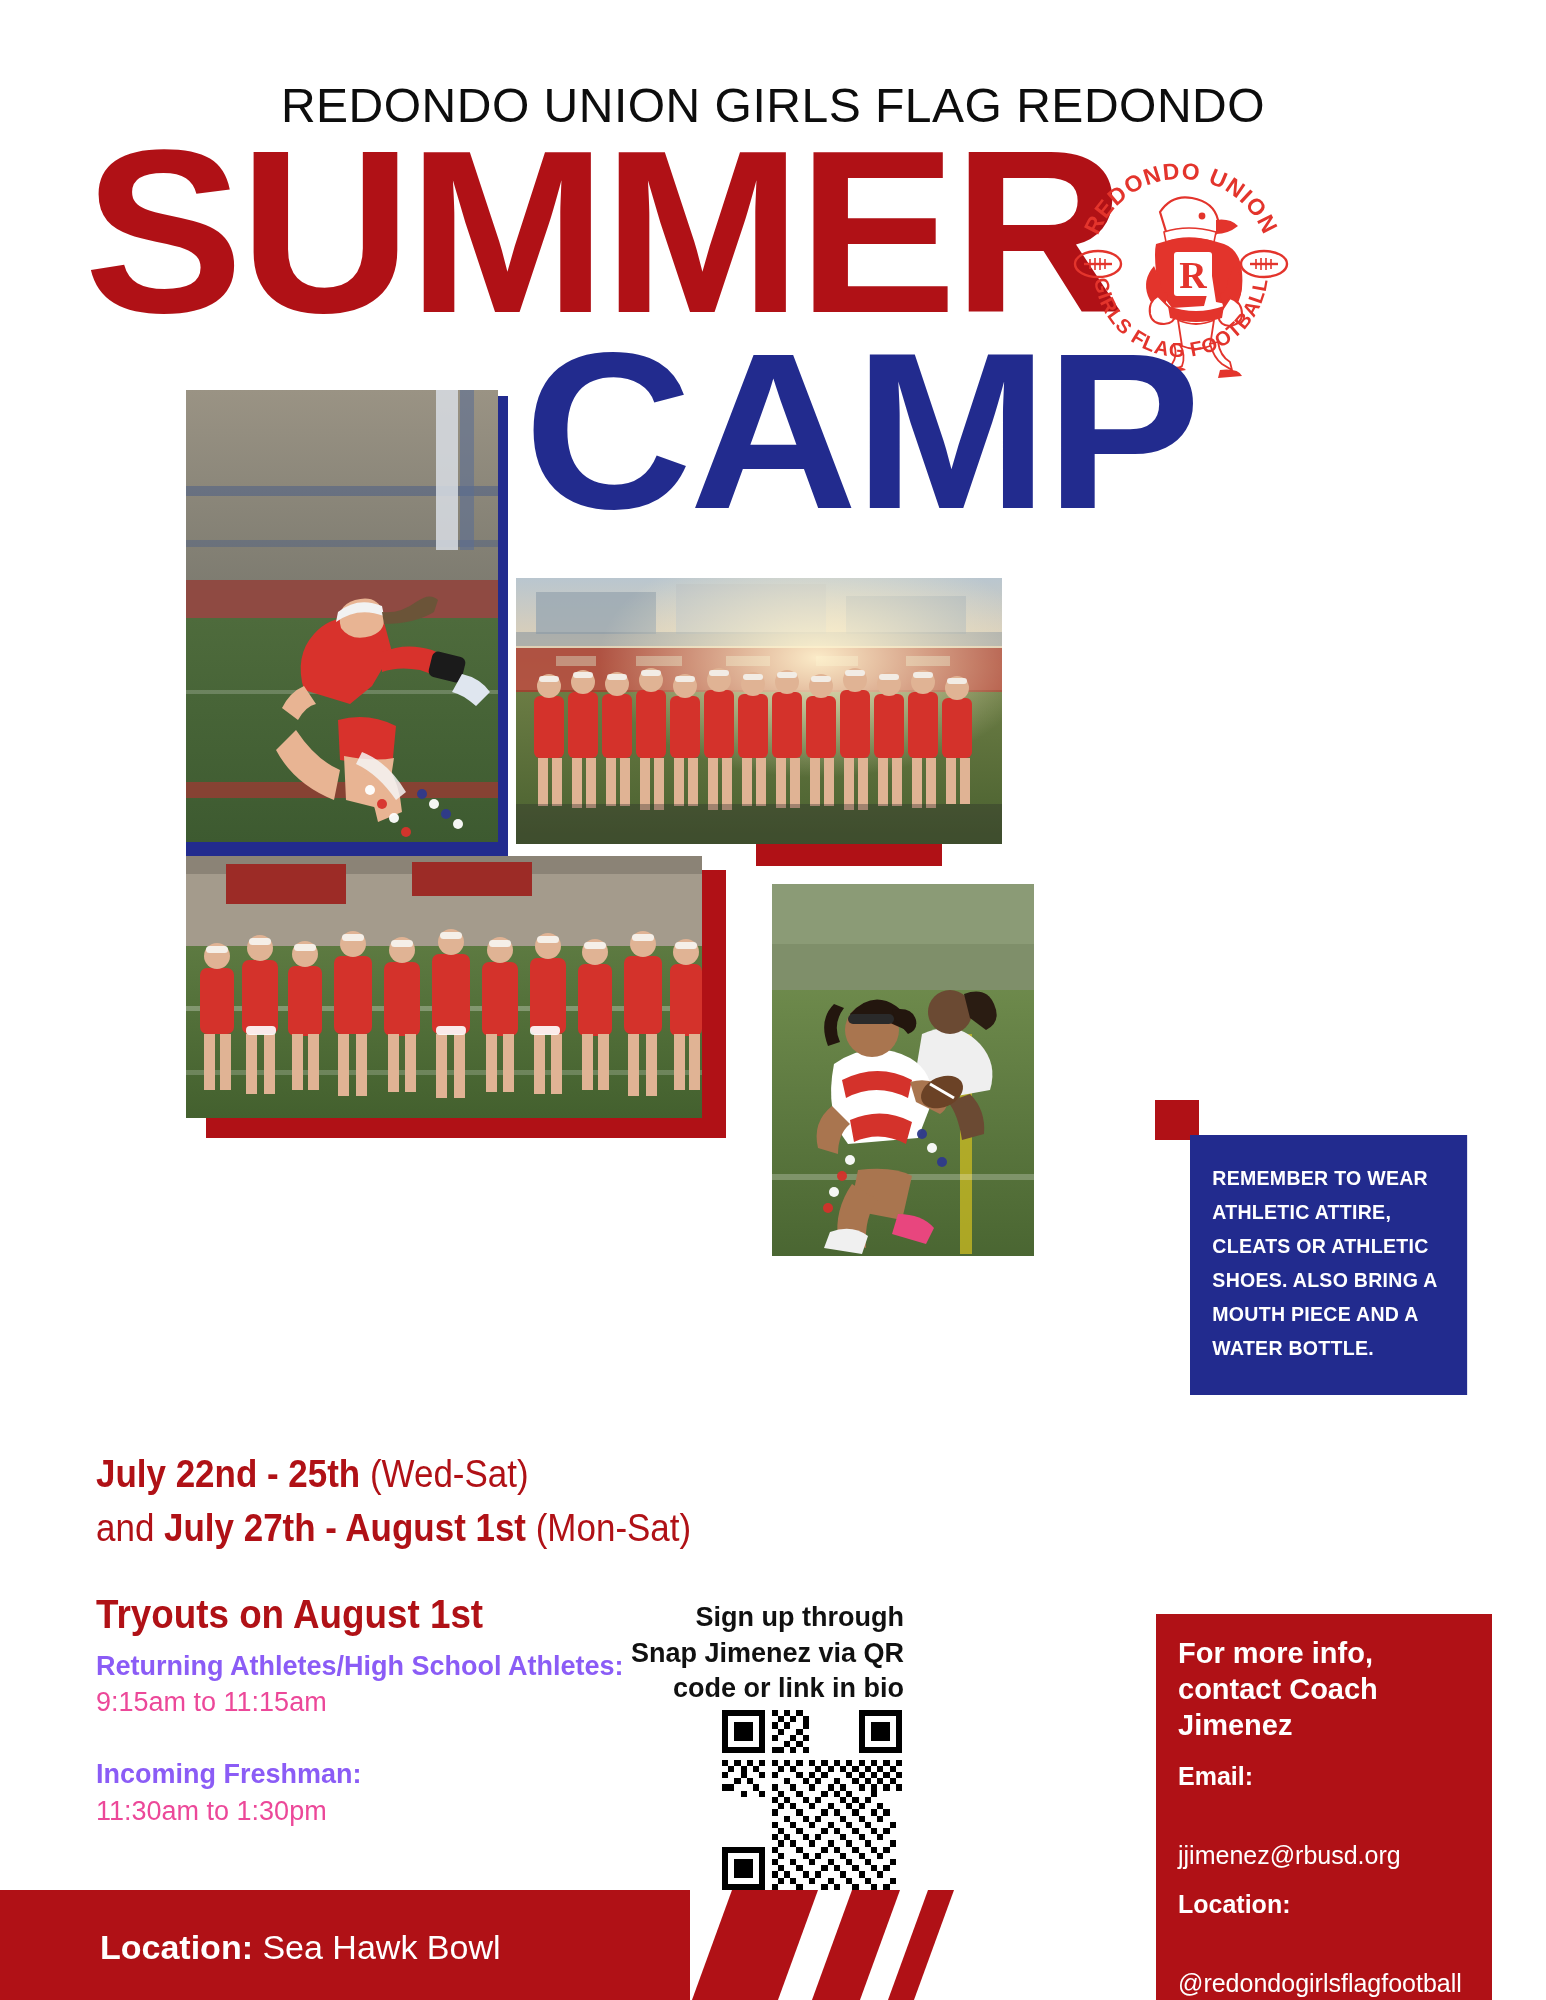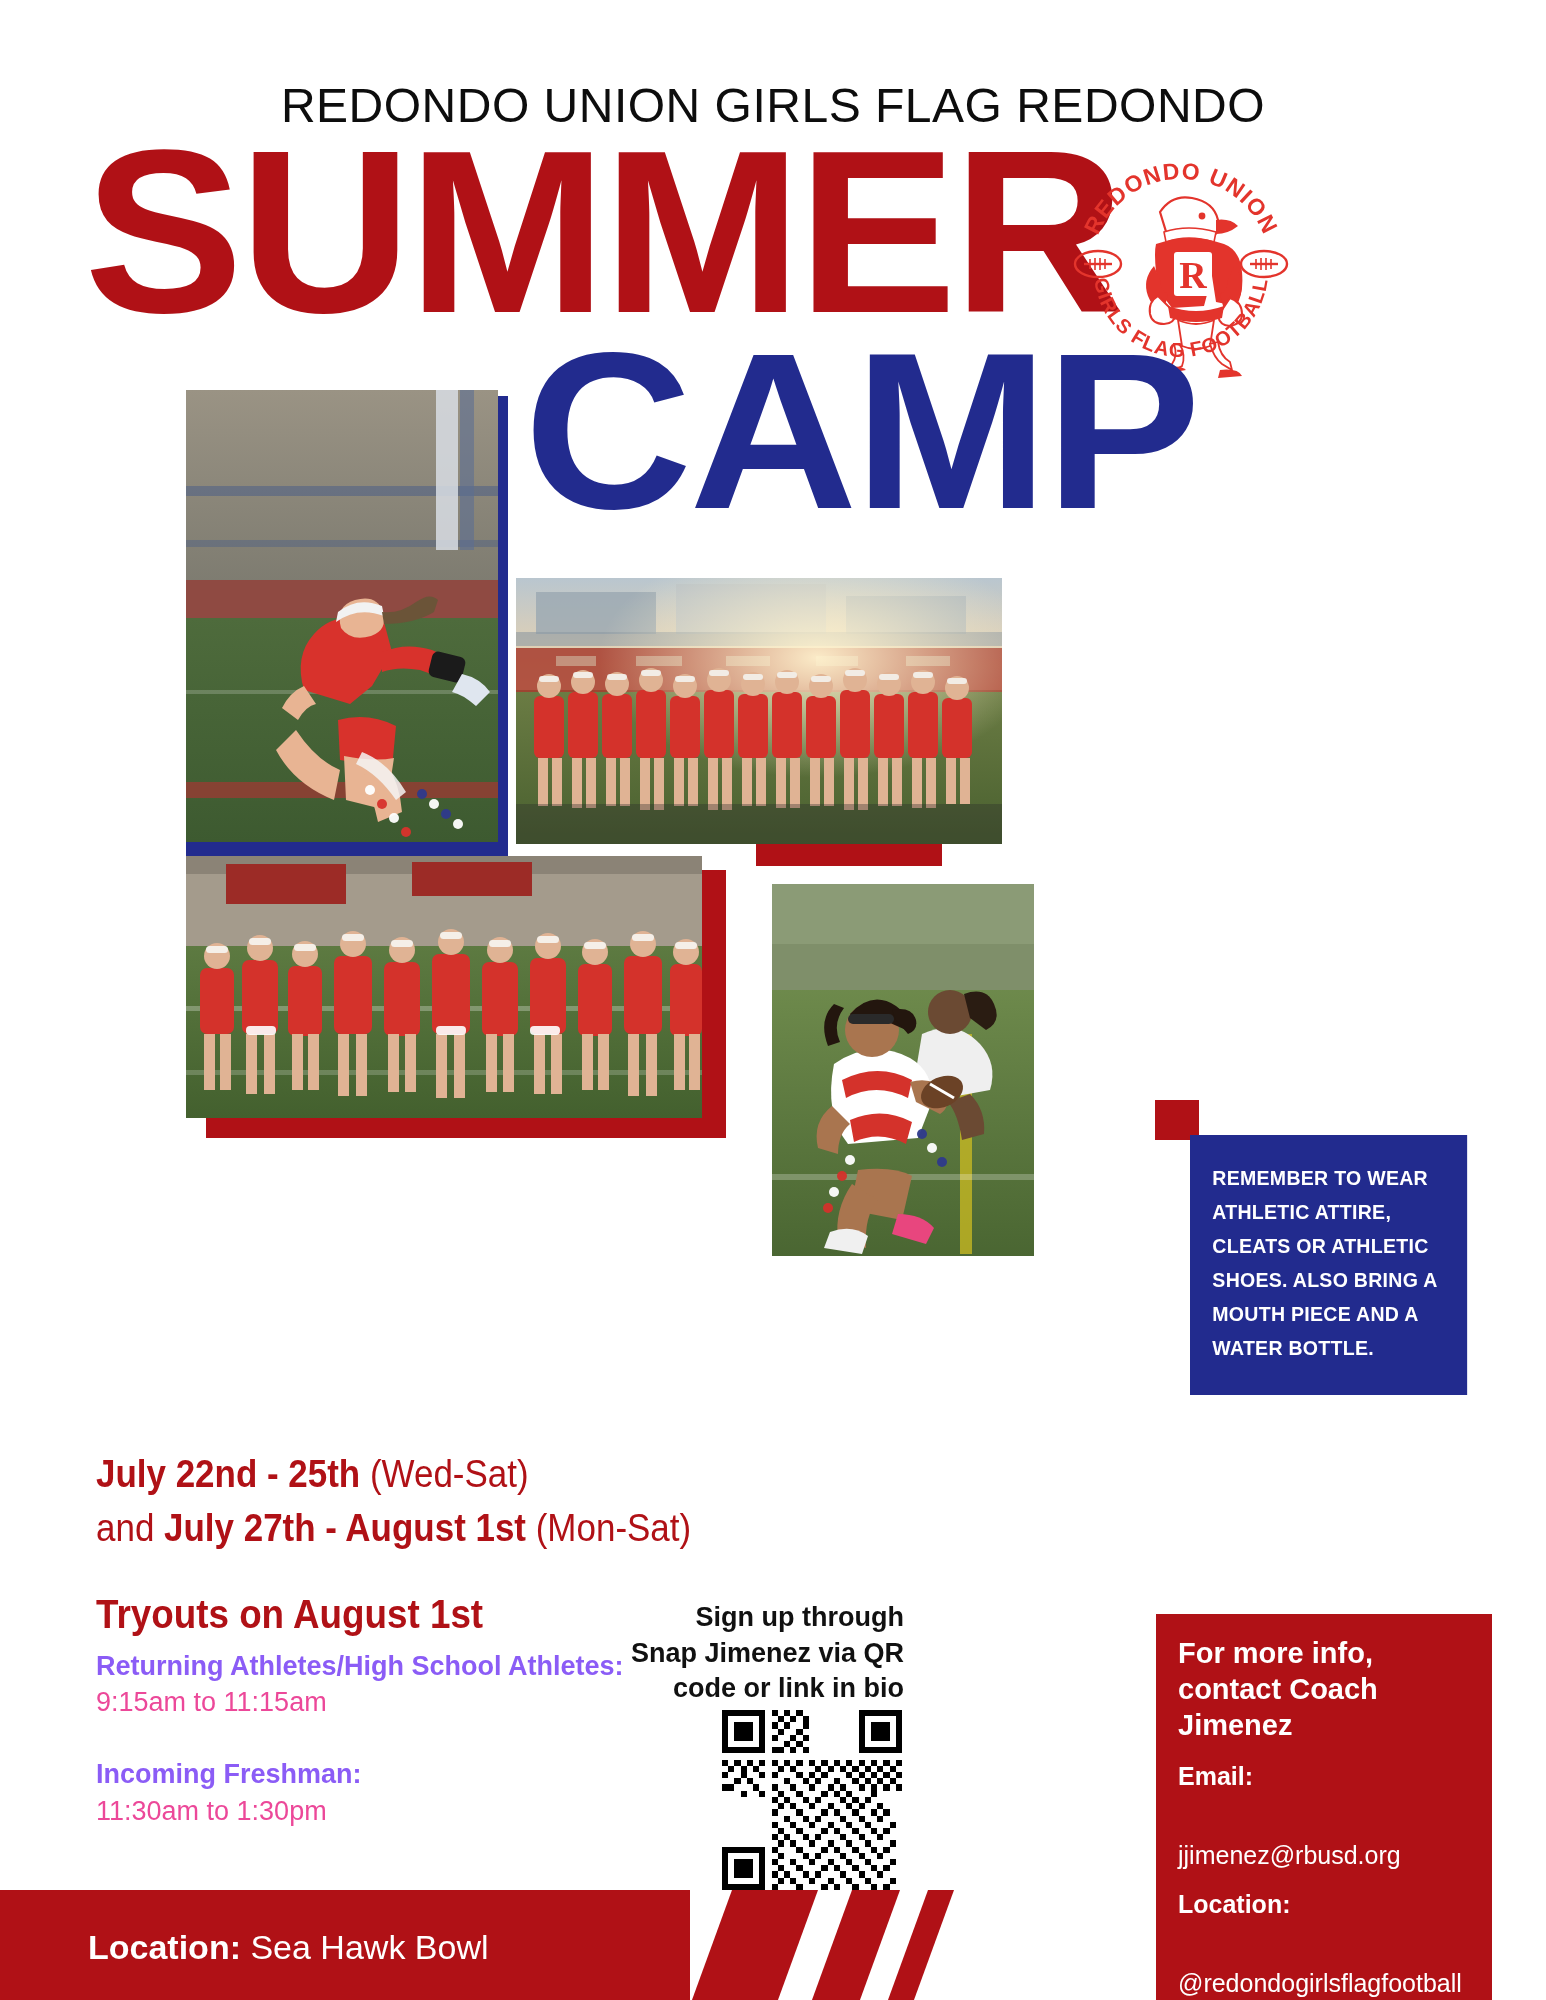--- a/index.html
+++ b/index.html
@@ -127,21 +127,21 @@
   .contact .big { font-size: 29px; font-weight: 700; line-height: 1.24; }
   .contact .lbl { font-size: 25px; font-weight: 700; line-height: 1.3; margin-top: 16px; }
   .contact .val { font-size: 25px; font-weight: 400; line-height: 1.3; margin-top: 47px; }
 
   
   .footer-bar {
     position: absolute; left: 0; top: 1890px; width: 690px; height: 110px;
     background: #B01116;
   }
   .footer-text {
-    position: absolute; left: 88px; top: 1928px;
+    position: absolute; left: 100px; top: 1928px;
     font-family: "Liberation Sans", sans-serif;
     font-size: 34px; color: #fff; white-space: nowrap;
   }
   .footer-text b { font-weight: 700; }
   .stripe { position: absolute; top: 1890px; height: 110px; background: #B01116; transform: skewX(-20deg); }
 
   
   .r-accent { position: absolute; left: 1155px; top: 1100px; width: 44px; height: 40px; background: #B01116; }
 </style>
 </head>

